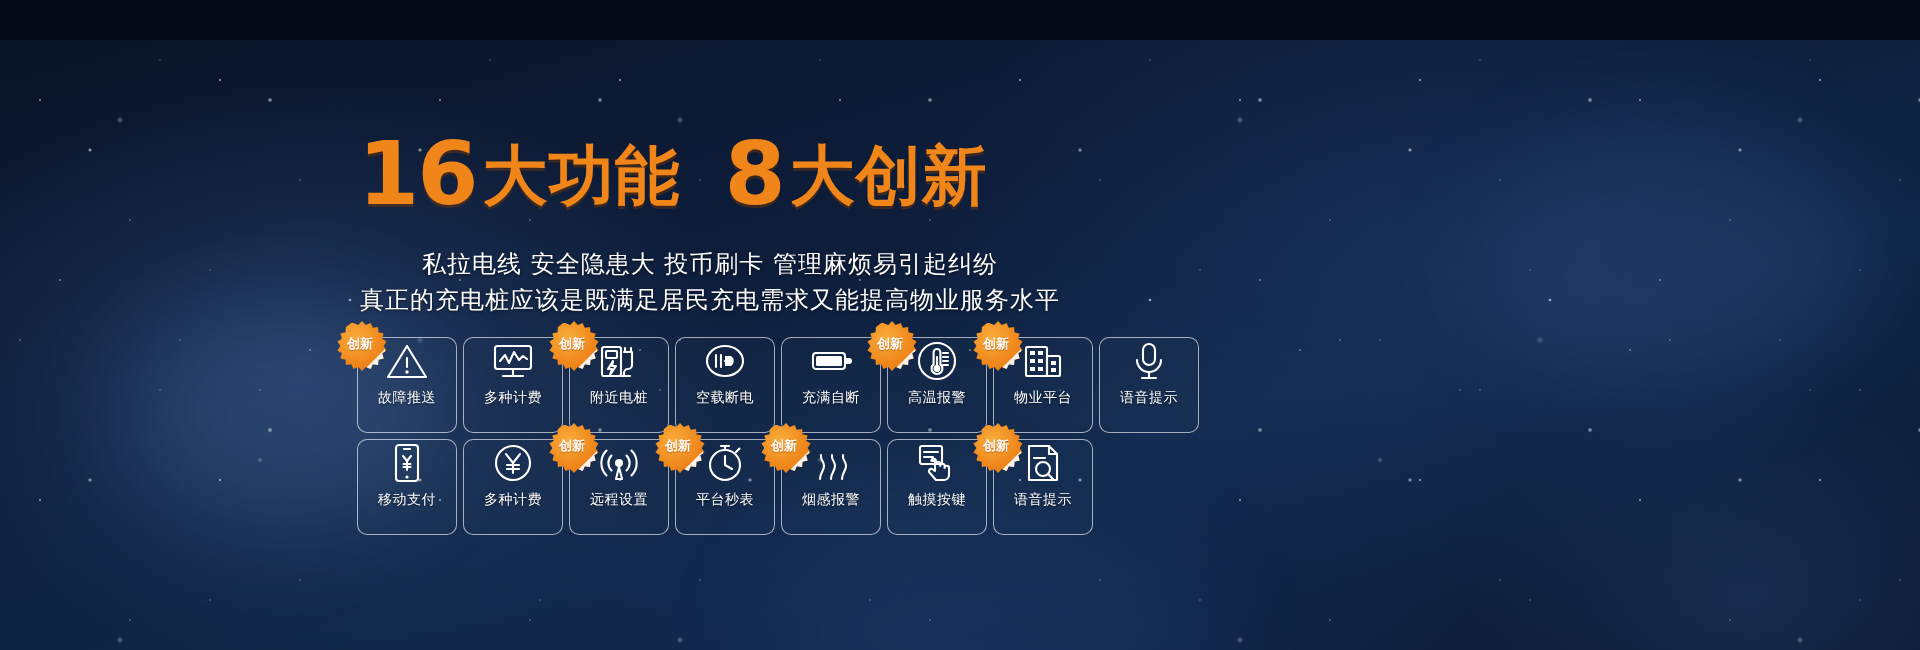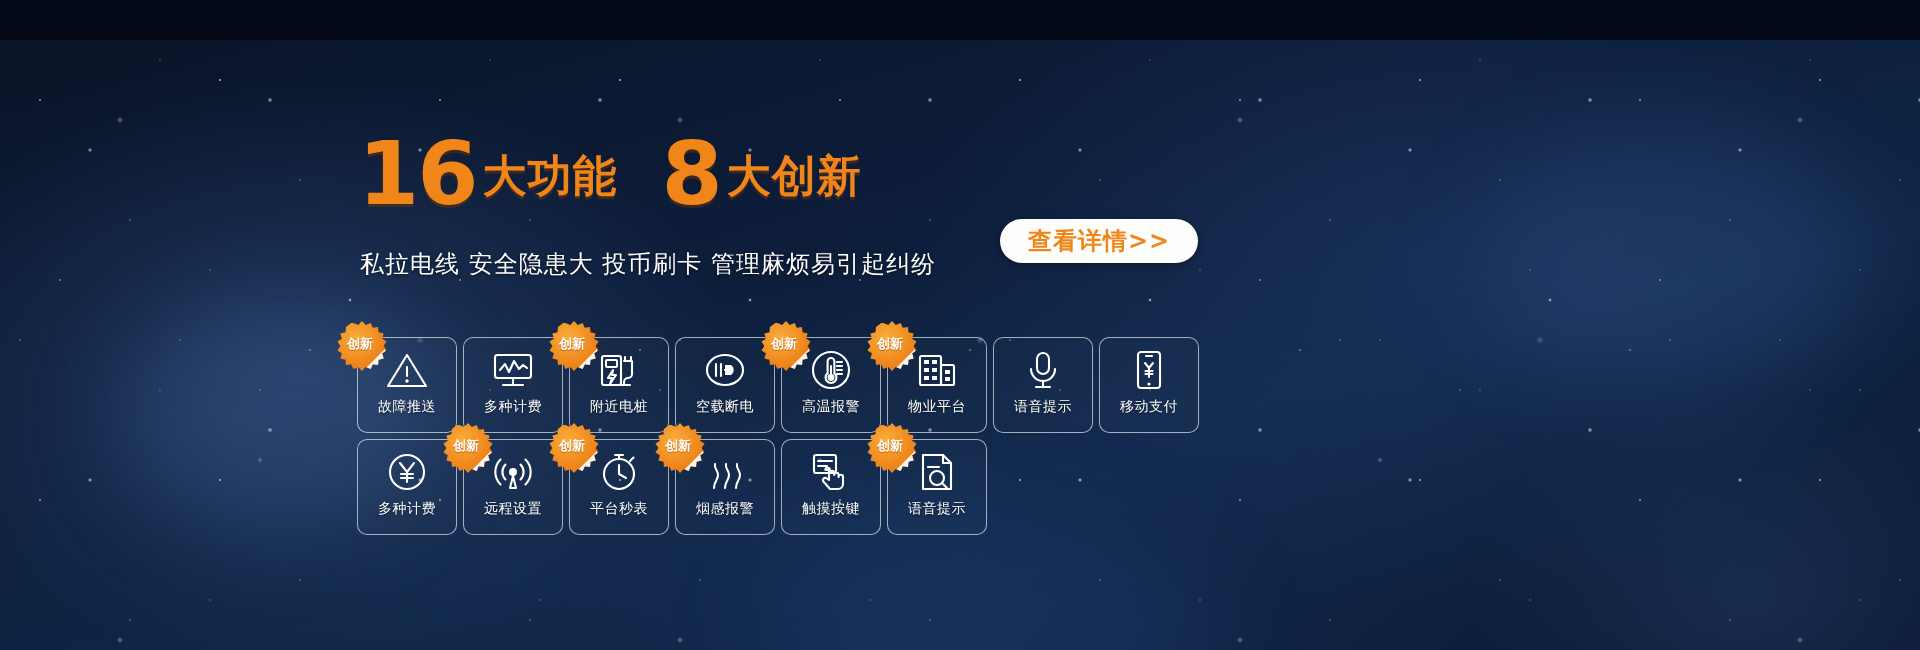--- a/index.html
+++ b/index.html
@@ -61,21 +61,21 @@
     color:#f08519;
     text-shadow:0 3px 0 rgba(120,55,5,.45);
     white-space:nowrap;
   }
   .h-num{
     font-size:88px;line-height:84px;font-weight:900;
     font-family:"DejaVu Sans","Liberation Sans",sans-serif;
     letter-spacing:-2px;
   }
   .h-cn{
-    font-size:44px;line-height:80px;font-weight:900;
+    font-size:65px;line-height:80px;font-weight:900;
     font-family:"DejaVu Sans","Liberation Sans",sans-serif;
     letter-spacing:1px;margin-left:6px;
   }
   .h-gap{width:44px;}
 
   
   .detail-btn{
     position:absolute;left:1000px;top:179px;
     width:198px;height:44px;border-radius:22px;
     background:#fdfdfb;
@@ -104,21 +104,21 @@
     display:grid;
     grid-template-columns:repeat(8,100px);
     grid-template-rows:repeat(2,96px);
     column-gap:6px;row-gap:6px;
   }
   .card{
     position:relative;width:100px;height:96px;
     border:1px solid rgba(255,255,255,.62);
     border-radius:10px;
     display:flex;flex-direction:column;align-items:center;justify-content:flex-start;
-    box-sizing:border-box;padding-top:9px;
+    box-sizing:border-box;
     background:rgba(255,255,255,.015);
   }
   .card .ic{
     width:46px;height:46px;display:flex;align-items:center;justify-content:center;
     color:#fff;
   }
   .card .ic svg{display:block;}
   .card .lbl{
     margin-top:3px;color:#ffffff;font-size:14px;line-height:20px;
     font-family:"DejaVu Serif","Liberation Serif",serif;
@@ -164,24 +164,24 @@
   <div class="stars s3"></div>
 
   <div class="headline">
     <span class="h-num">16</span>
     <span class="h-cn">大功能</span>
     <span class="h-gap"></span>
     <span class="h-num">8</span>
     <span class="h-cn">大创新</span>
   </div>
 
-  <button class="detail-btn">查看详情&gt;&gt;</button>
 
   <div class="subtitle">
     <div>私拉电线  安全隐患大  投币刷卡  管理麻烦易引起纠纷</div>
+    <div>真正的充电桩应该是既满足居民充电需求又能提高物业服务水平</div>
   </div>
 
   <div class="grid" id="card-grid">
       <div class="card">
         <div class="badge">
           <span class="bt">创新</span>
           <span class="fold"></span>
         </div>
         <div class="ic">
           <svg viewBox="0 0 44 44" width="44" height="44">
@@ -223,20 +223,30 @@
         <div class="ic">
           <svg viewBox="0 0 44 44" width="44" height="44">
             <ellipse fill="none" stroke="#fff" stroke-width="2.1" stroke-linecap="round" stroke-linejoin="round" cx="22" cy="22" rx="18" ry="15"></ellipse>
             <line fill="none" stroke="#fff" stroke-width="2.1" stroke-linecap="round" stroke-linejoin="round" x1="13" y1="16" x2="13" y2="28"></line>
             <line fill="none" stroke="#fff" stroke-width="2.1" stroke-linecap="round" stroke-linejoin="round" x1="18" y1="16" x2="18" y2="28"></line>
             <path d="M22 17 h6 a6 6 0 0 1 0 10 h-6 z" fill="#fff"></path>
             <line fill="none" stroke="#fff" stroke-width="2.1" stroke-linecap="round" stroke-linejoin="round" x1="22" y1="22" x2="28" y2="22"></line>
           </svg>
         </div>
         <div class="lbl">空载断电</div>
+      </div>
+      <div class="card">
+        <div class="ic">
+          <svg viewBox="0 0 44 44" width="44" height="44">
+            <rect fill="none" stroke="#fff" stroke-width="2.1" stroke-linecap="round" stroke-linejoin="round" x="4" y="14" width="32" height="16" rx="3"></rect>
+            <rect x="7" y="17" width="26" height="10" rx="1.5" fill="#fff"></rect>
+            <path d="M37 19 h3 a2.5 2.5 0 0 1 0 6 h-3 z" fill="#fff"></path>
+          </svg>
+        </div>
+        <div class="lbl">充满自断</div>
       </div>
       <div class="card">
         <div class="badge">
           <span class="bt">创新</span>
           <span class="fold"></span>
         </div>
         <div class="ic">
           <svg viewBox="0 0 44 44" width="44" height="44">
             <circle fill="none" stroke="#fff" stroke-width="2.1" stroke-linecap="round" stroke-linejoin="round" cx="22" cy="22" r="18"></circle>
             <path fill="none" stroke="#fff" stroke-width="2.1" stroke-linecap="round" stroke-linejoin="round" d="M22 10 a3.4 3.4 0 0 1 3.4 3.4 v12 a5.4 5.4 0 1 1 -6.8 0 v-12 A3.4 3.4 0 0 1 22 10 z"></path>

